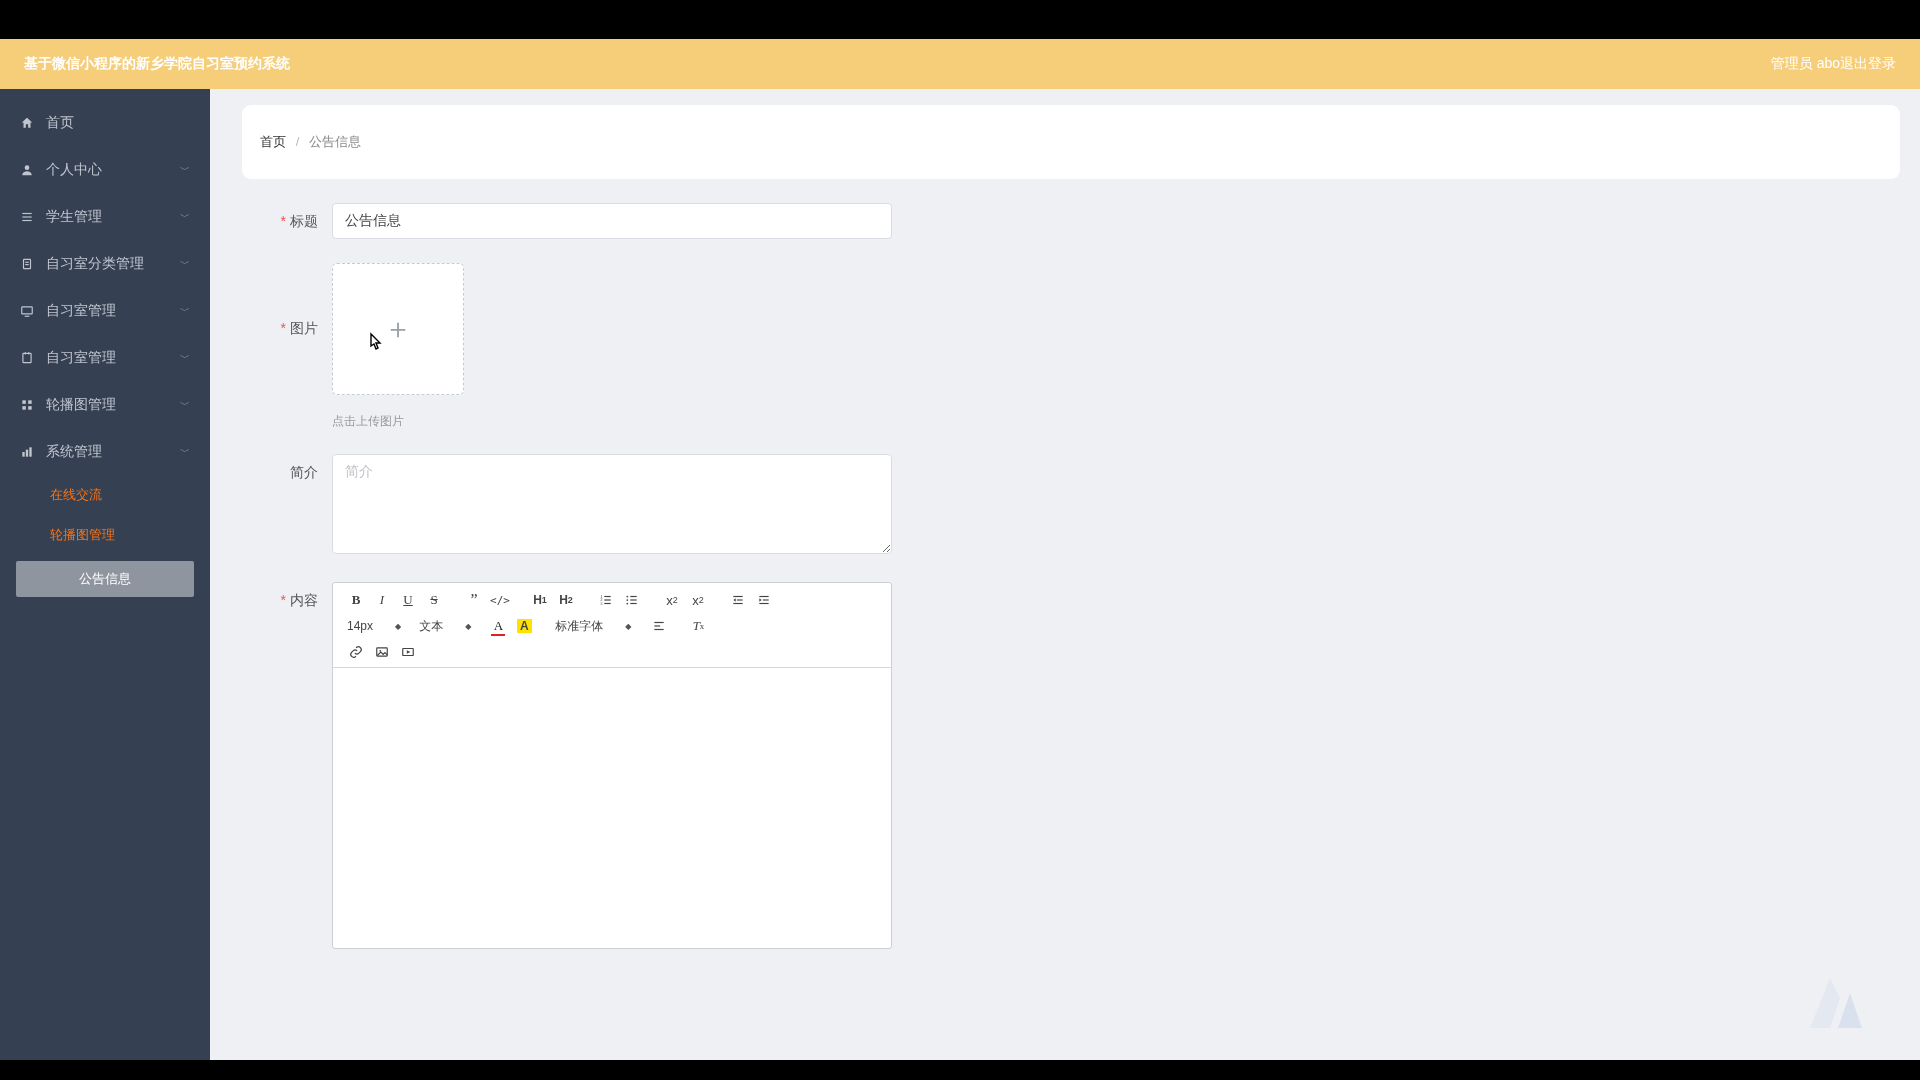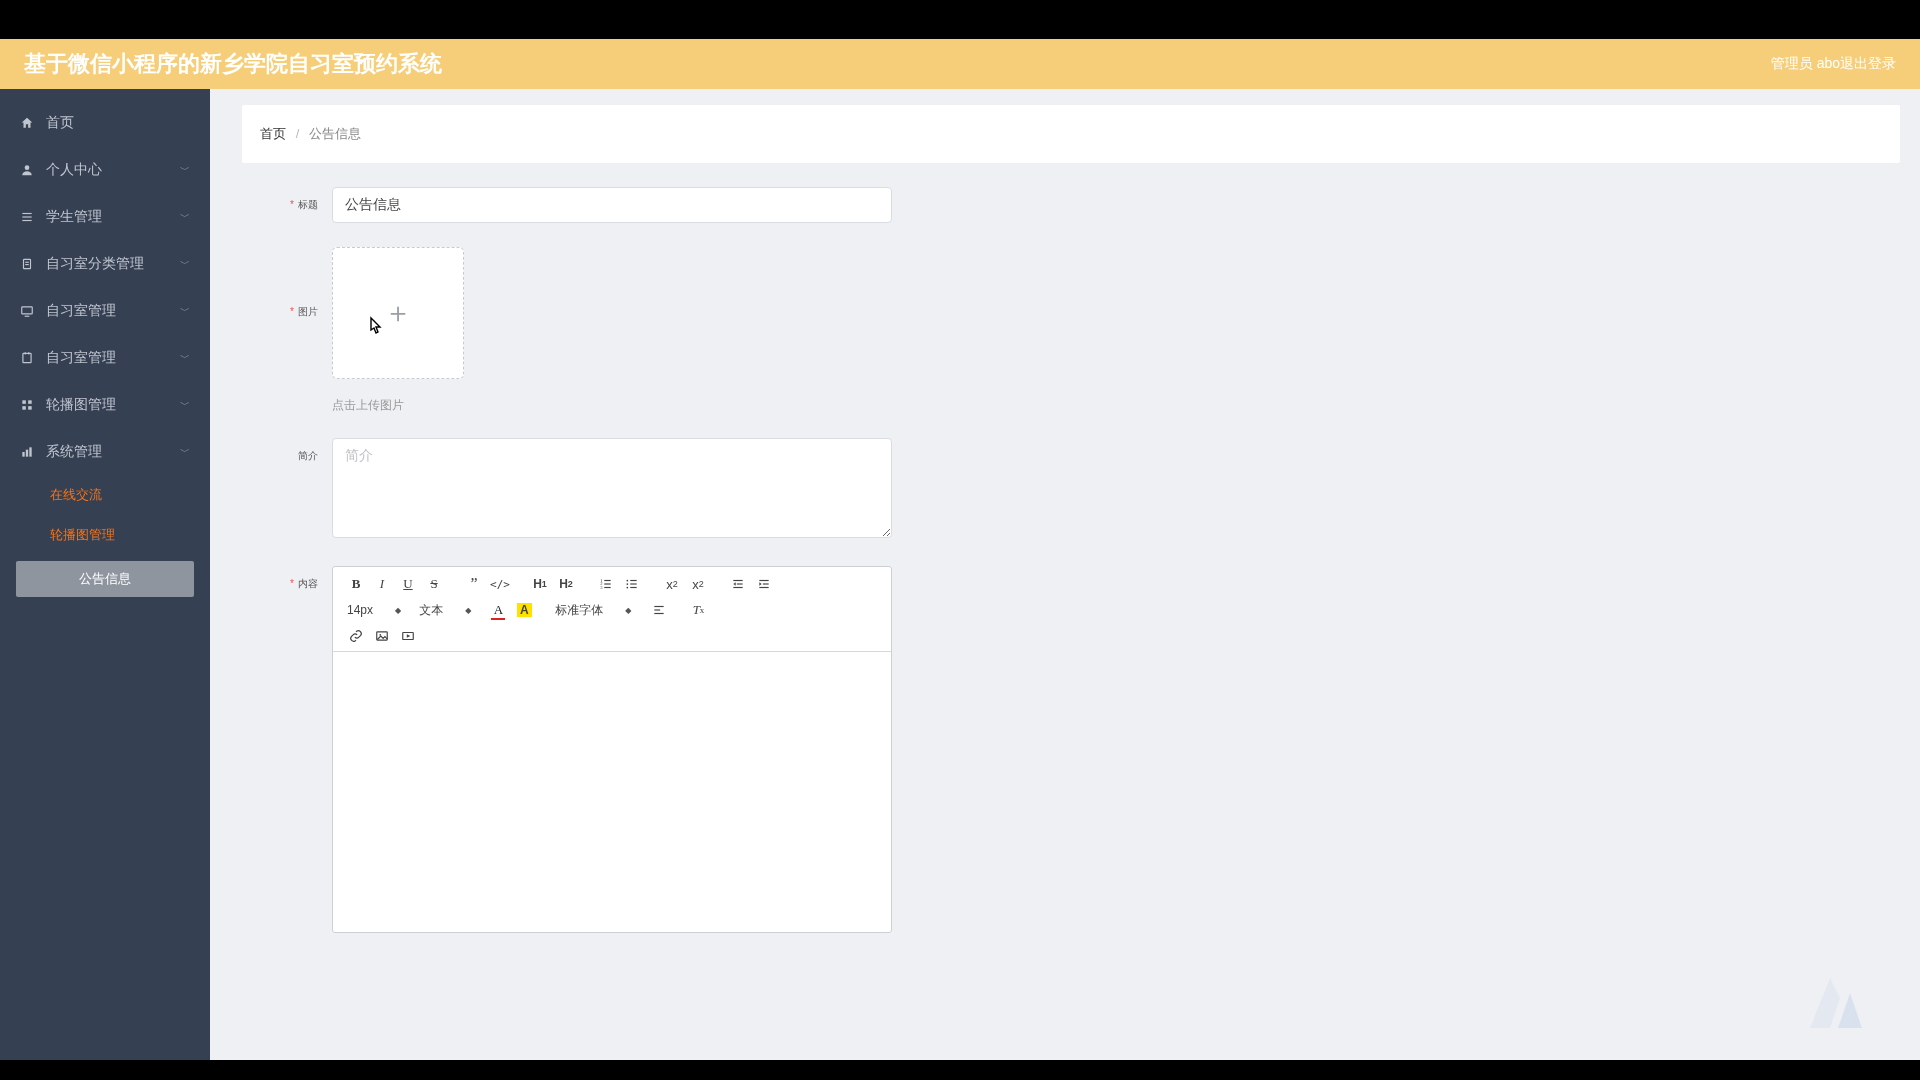--- a/index.html
+++ b/index.html
@@ -21,21 +21,21 @@
 }
 .header {
   height: 50px;
   background: #f6ce7a;
   color: #fff;
   display: flex;
   align-items: center;
   justify-content: space-between;
   padding: 0 24px;
 }
-.header-title { font-size: 22px; font-weight: 600; }
+.header-title { font-size: 14px; font-weight: 600; }
 .header-right { display: flex; font-size: 14px; }
 .header-right span { cursor: pointer; }
 
 .body-wrap {
   display: flex;
   height: calc(100% - 50px);
   gap: 12px;
 }
 .sidebar {
   width: 210px;
@@ -87,40 +87,40 @@
 }
 
 .main {
   flex: 1;
   padding: 16px 20px;
   overflow-y: auto;
   background: #eef0f3;
 }
 .breadcrumb {
   background: #fff;
-  border-radius: 2px;
-  padding: 20px 18px;
+  border-radius: 9px;
+  padding: 28px 18px;
   font-size: 13px;
   color: #555;
   margin-bottom: 24px;
 }
 .breadcrumb .bc-home { color: #333; }
 .breadcrumb .bc-sep { color: #bbb; margin: 0 6px; }
 .breadcrumb .bc-cur { color: #888; }
 
 .form-row {
   display: flex;
   align-items: flex-start;
   margin-bottom: 24px;
 }
 .form-label {
   width: 90px;
   text-align: right;
   padding-right: 14px;
-  font-size: 10px;
+  font-size: 14px;
   color: #555;
   line-height: 36px;
   flex-shrink: 0;
   position: relative;
 }
 .form-label.req::before {
   content: "*";
   color: #f05050;
   margin-right: 4px;
 }

